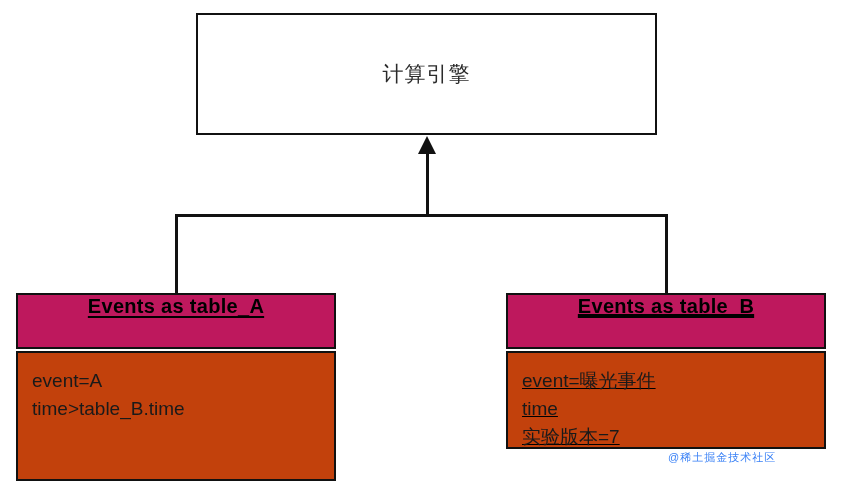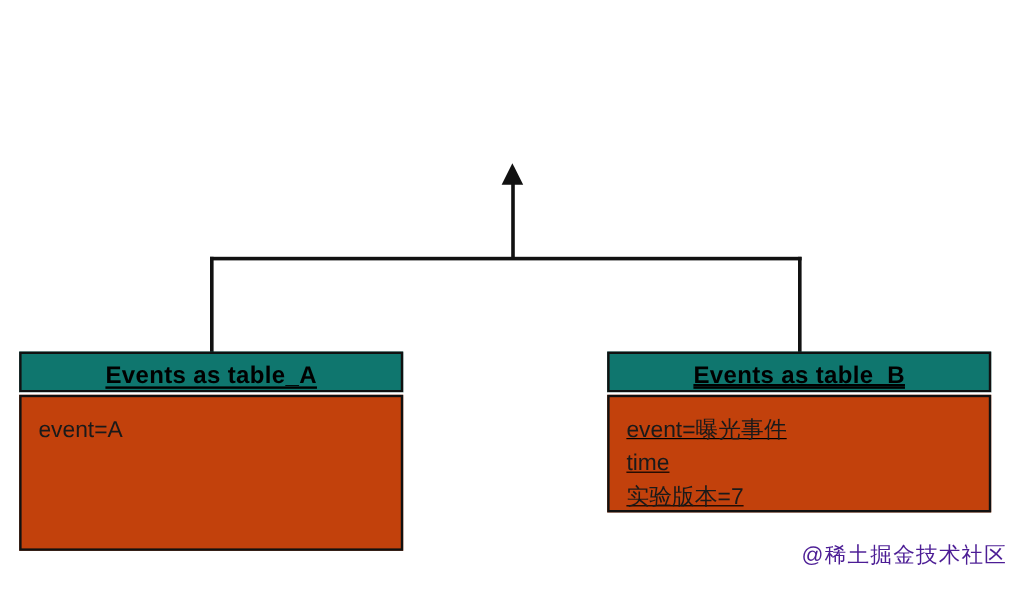--- a/index.html
+++ b/index.html
@@ -81,25 +81,25 @@
 
   
   .table-card {
     position: absolute;
   }
   .card-left  { left: 16px;  top: 293px; width: 320px; }
   .card-right { left: 506px; top: 293px; width: 320px; text-decoration: underline; }
 
   .card-header {
     box-sizing: border-box;
-    height: 34px;
+    height: 56px;
     border: 2px solid #111111;
-    background: #0f766e;
+    background: #be185d;
     display: flex;
-    align-items: flex-end;
+    align-items: flex-start;
     justify-content: center;
   }
   .card-header-title {
     font-size: 20px;
     font-weight: bold;
     color: #000000;
     text-decoration: underline;
     text-underline-offset: 3px;
     letter-spacing: 0.3px;
   }
@@ -120,46 +120,50 @@
     line-height: 28px;
     color: #1a1a1a;
     white-space: nowrap;
   }
 
   
   .watermark {
     position: absolute;
     left: 668px;
     top: 450px;
-    font-size: 18px;
-    color: #4c1d95;
+    font-size: 11px;
+    color: #3b82f6;
     letter-spacing: 1px;
     white-space: nowrap;
     pointer-events: none;
   }
 </style>
 </head>
 <body>
 
 <div id="canvas">
 
+  <div class="engine-box">
+    <span class="engine-label">计算引擎</span>
+  </div>
 
   <div class="arrow-head"></div>
   <div class="conn conn-riser"></div>
   <div class="conn conn-bus"></div>
   <div class="conn conn-drop-left"></div>
   <div class="conn conn-drop-right"></div>
 
   <div class="table-card card-left">
     <div class="card-header">
       <span class="card-header-title">Events as table_A</span>
     </div>
     <div class="card-gap"></div>
     <div class="card-body card-body-left">
       <div class="card-line">event=A</div>
+      <div class="card-line">time&gt;table_B.time</div>
     </div>
   </div>
 
   <div class="table-card card-right">
     <div class="card-header">
       <span class="card-header-title">Events as table_B</span>
     </div>
     <div class="card-gap"></div>
     <div class="card-body card-body-right">
       <div class="card-line">event=曝光事件</div>

